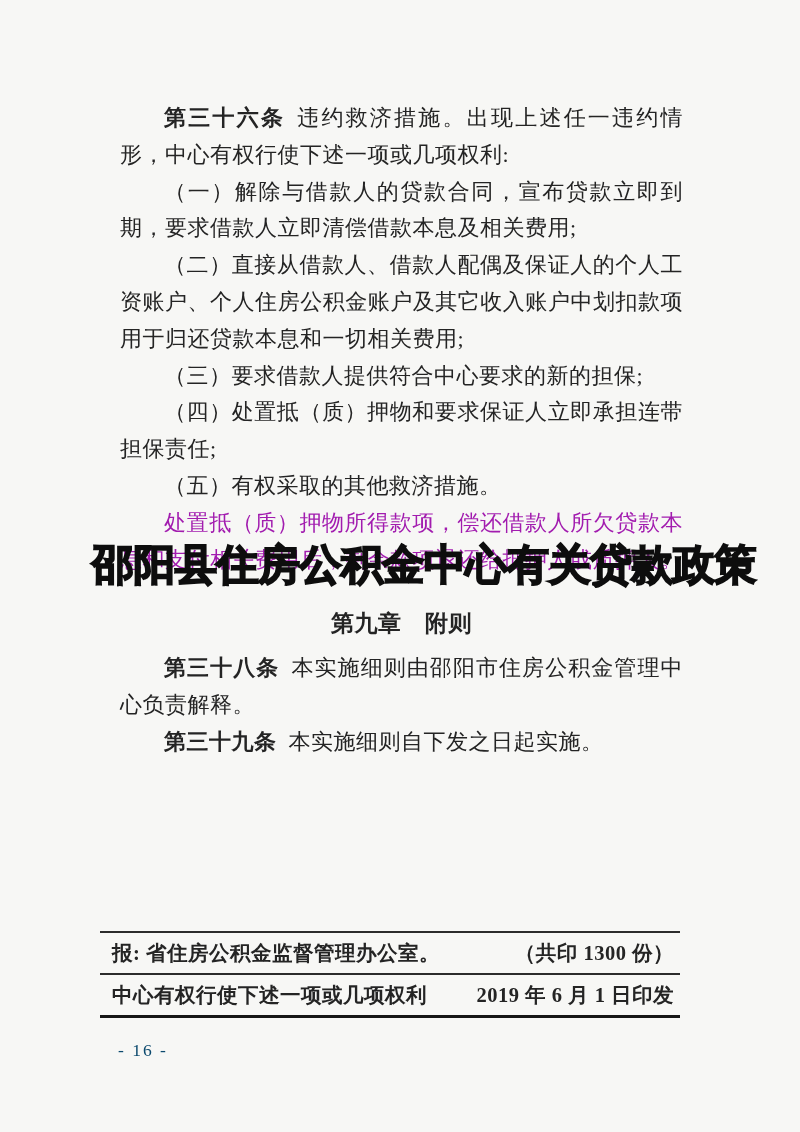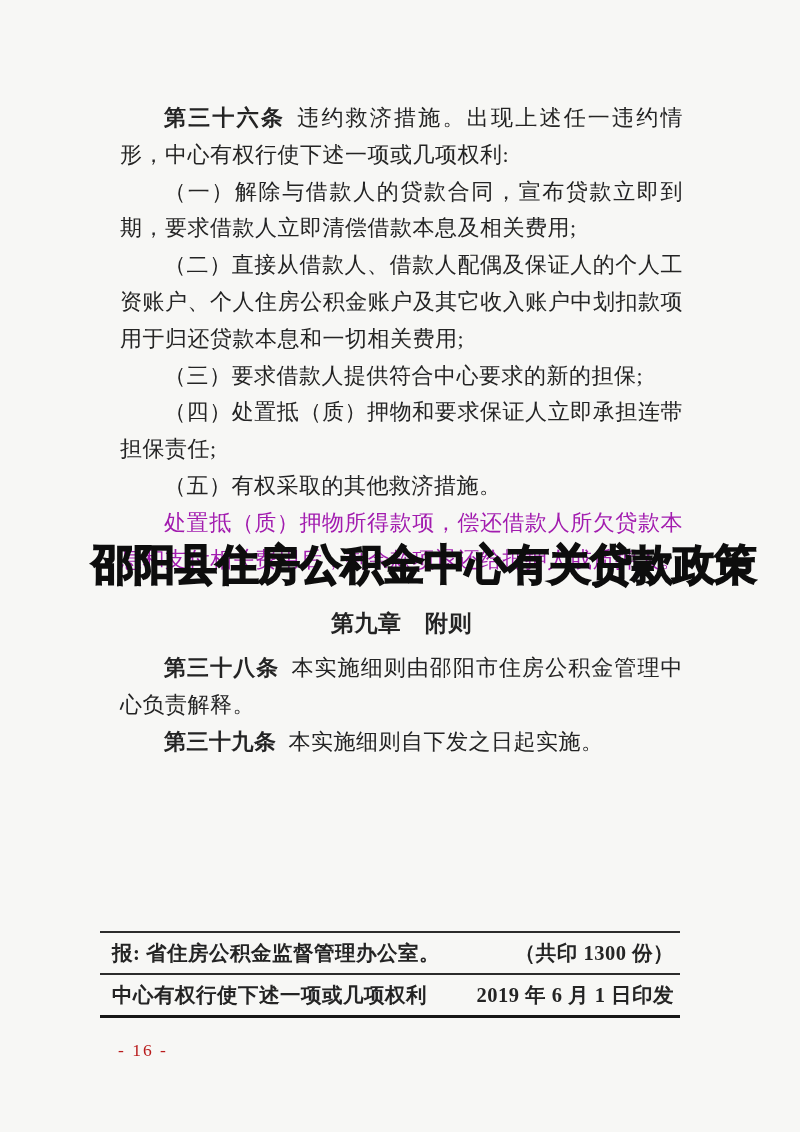--- a/index.html
+++ b/index.html
@@ -68,21 +68,21 @@
     padding: 0 6px 0 12px;
     font-weight: bold;
   }
   .f-row-report { border-bottom: 2px solid #2c2c2c; }
   .page-number {
     position: absolute;
     left: 118px;
     top: 1040px;
     font-size: 17.5px;
     letter-spacing: 2px;
-    color: #b91c1c;
+    color: #0c4a6e;
   }
 </style>
 </head>
 <body>
 
 <div class="page">
 
   <div class="content">
 
     <p class="para"><span class="art-label">第三十六条</span><span>违约救济措施。出现上述任一违约情形，中心有权行使下述一项或几项权利:</span></p>

